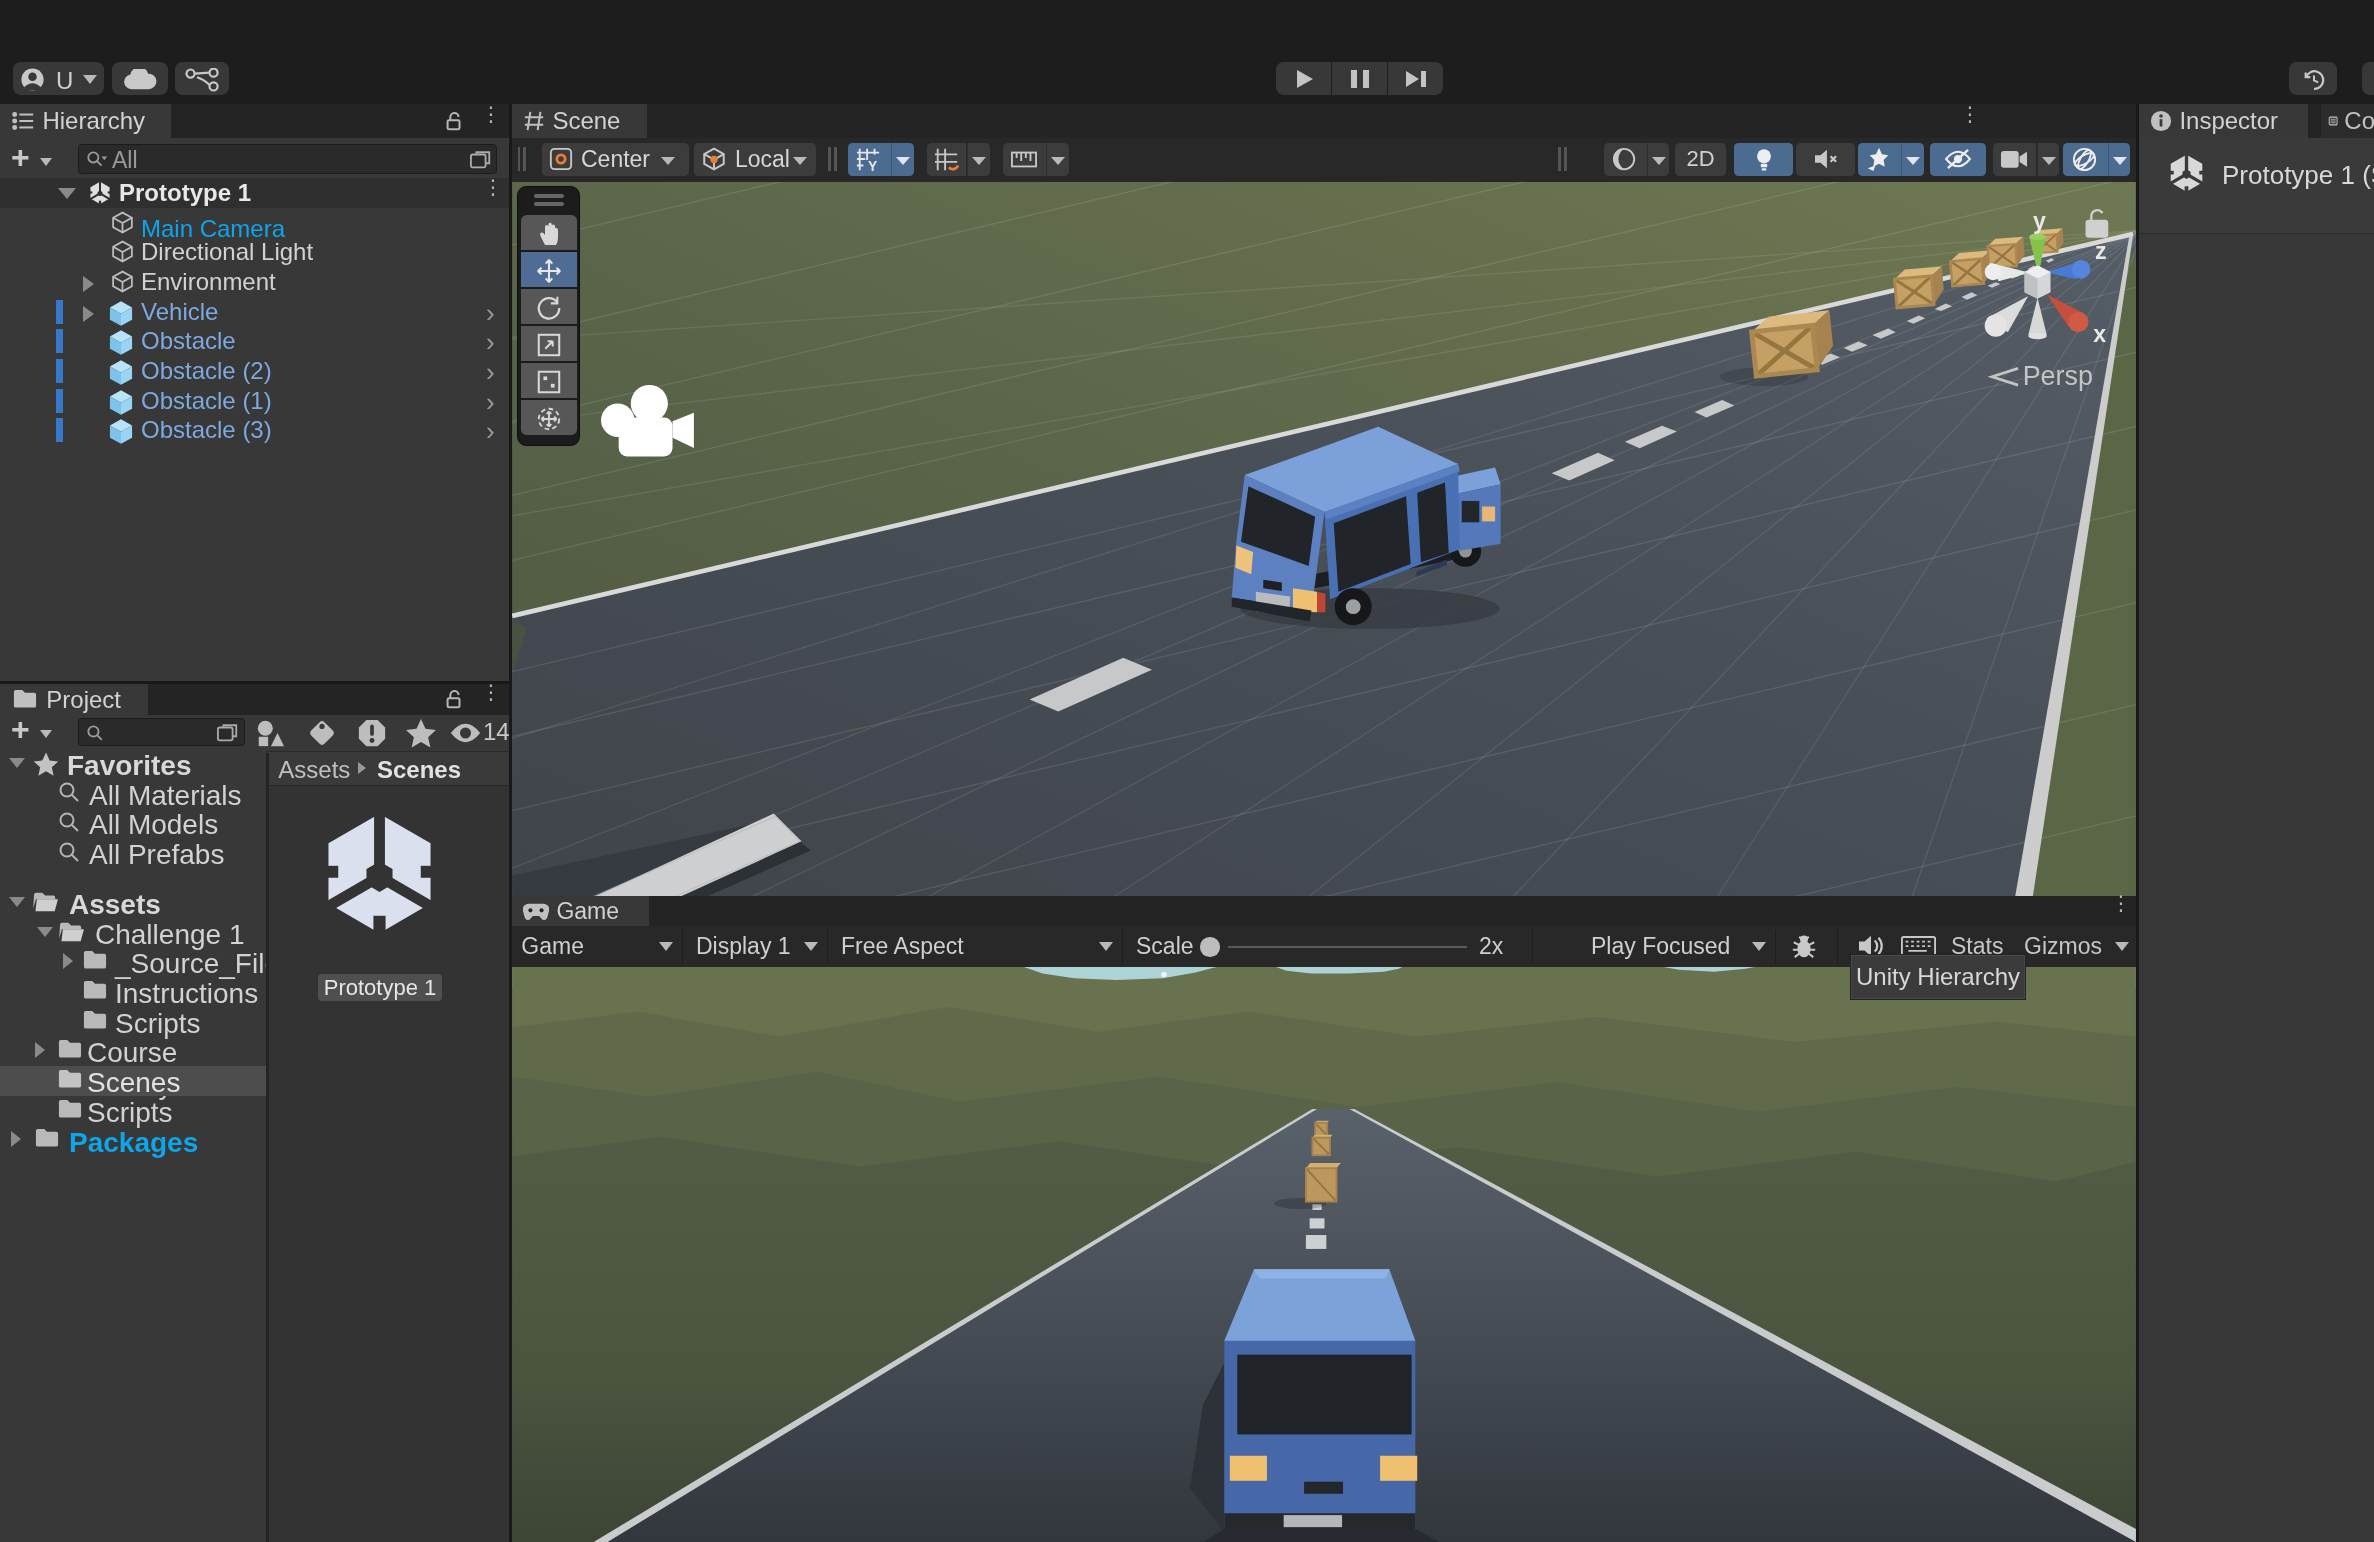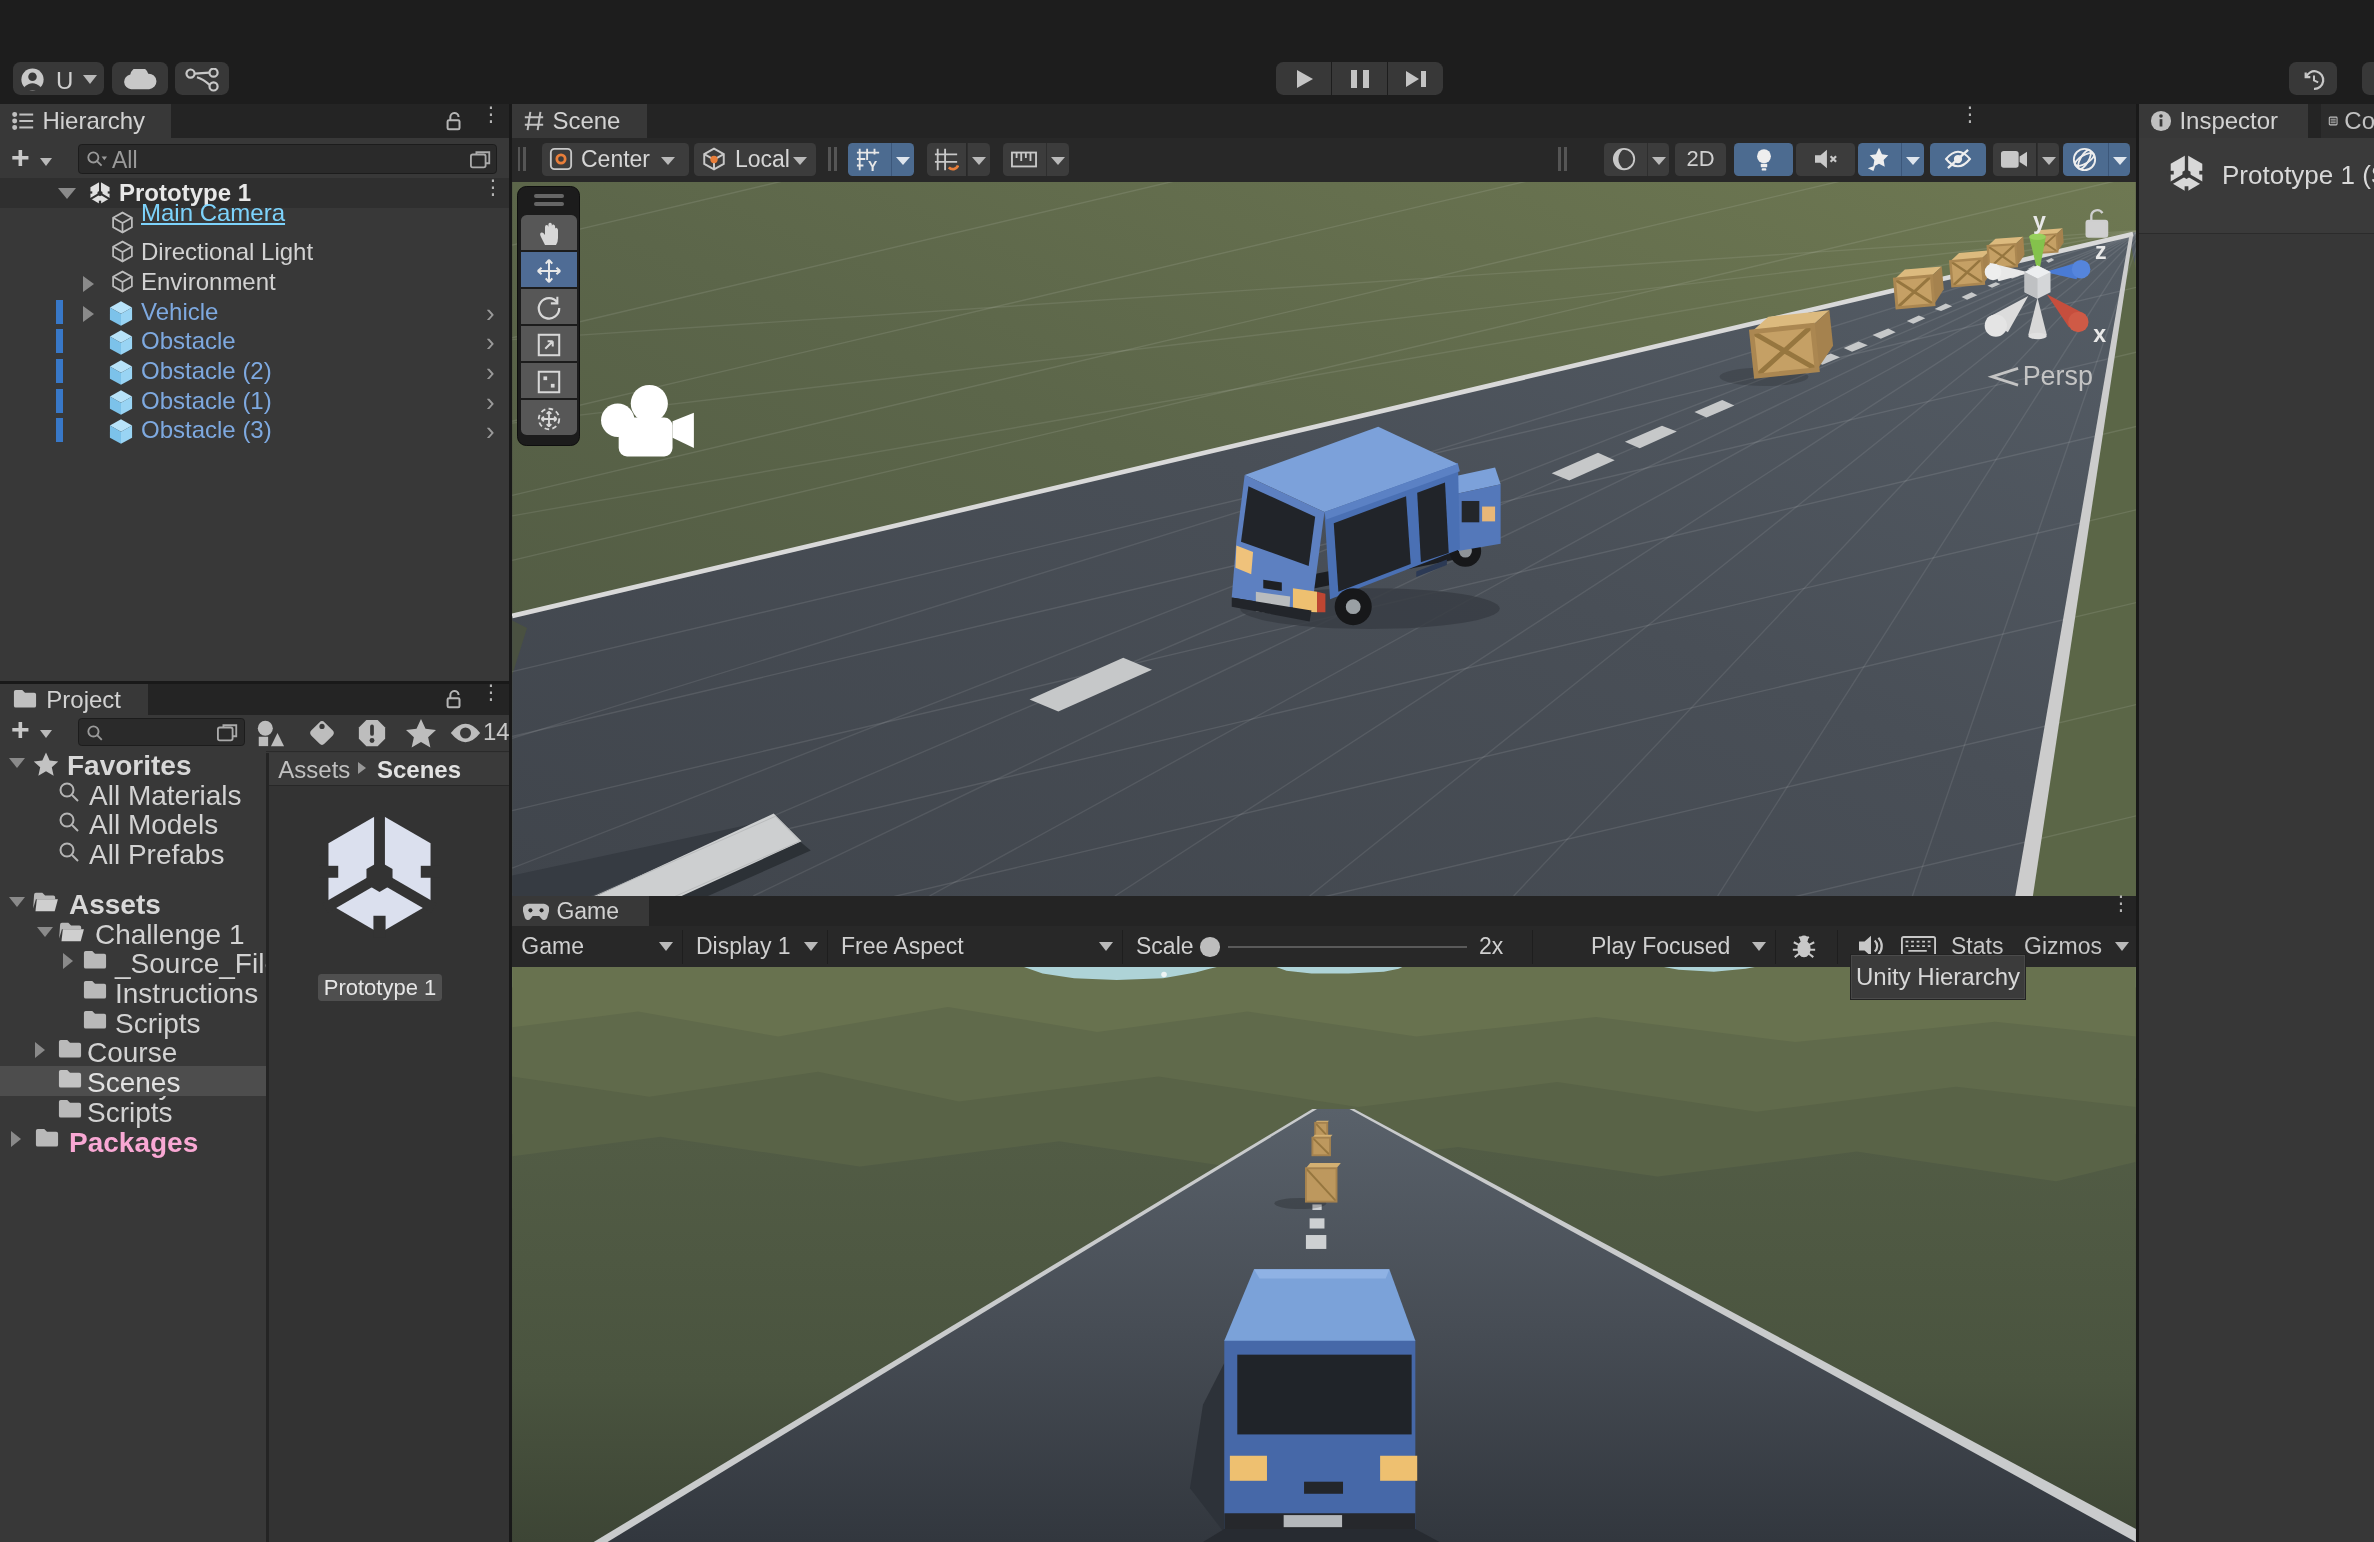--- a/index.html
+++ b/index.html
@@ -116,21 +116,21 @@
         <div class="abs" style="left:119px;top:0.9px;font-weight:bold;color:#e8e8e8;">Prototype 1</div>
         <div class="abs" style="left:482px;top:5.6px;width:22px;height:22px;color:#b5b5b5;font-size:20.4px;line-height:7.4px;text-align:center;">⋮</div>
       </div>
 
       <div class="abs" style="left:110px;top:32px;">
         <svg width="25" height="25" viewBox="0 0 24 24" fill="none" stroke="#bdbdbd" stroke-width="1.7">
           <path d="M12 2.5 L21 7.5 V16.5 L12 21.5 L3 16.5 V7.5 Z"></path>
             <path d="M3 7.5 L12 12.5 L21 7.5 M12 12.5 V21.5"></path>
         </svg>
       </div>
-      <div class="abs" style="left:141px;top:21px;color:#7dd3fc;text-decoration:underline;">Main Camera</div>
+      <div class="abs" style="left:141px;top:37px;color:#0ea5e9;">Main Camera</div>
       <div class="abs" style="left:110px;top:61px;">
         <svg width="25" height="25" viewBox="0 0 24 24" fill="none" stroke="#bdbdbd" stroke-width="1.7">
           <path d="M12 2.5 L21 7.5 V16.5 L12 21.5 L3 16.5 V7.5 Z"></path>
             <path d="M3 7.5 L12 12.5 L21 7.5 M12 12.5 V21.5"></path>
         </svg>
       </div>
       <div class="abs" style="left:141px;top:60px;color:#d2d2d2;">Directional Light</div>
       <div class="abs" style="left:83px;top:98px;width:0;height:0;border-top:8.3px solid transparent;border-bottom:8.3px solid transparent;border-left:11px solid #8a8a8a;"></div>
       <div class="abs" style="left:110px;top:91px;">
         <svg width="25" height="25" viewBox="0 0 24 24" fill="none" stroke="#bdbdbd" stroke-width="1.7">
@@ -309,21 +309,21 @@
 
       <svg class="abs" style="left:58px;top:350px;" width="24" height="20.4" viewBox="0 0 26 22">
         <path d="M1 3 a2 2 0 0 1 2-2 h7 l3 3 h10 a2 2 0 0 1 2 2 v12 a2 2 0 0 1 -2 2 h-20 a2 2 0 0 1 -2 -2 z" fill="#b9b9b9"></path>
       </svg>
       <div class="abs" style="left:87px;top:348px;color:#d2d2d2;">Scripts</div>
 
       <div class="abs" style="left:11px;top:382px;width:0;height:0;border-top:8.3px solid transparent;border-bottom:8.3px solid transparent;border-left:10.2px solid #8a8a8a;"></div>
       <svg class="abs" style="left:35px;top:379px;" width="24" height="20.4" viewBox="0 0 26 22">
         <path d="M1 3 a2 2 0 0 1 2-2 h7 l3 3 h10 a2 2 0 0 1 2 2 v12 a2 2 0 0 1 -2 2 h-20 a2 2 0 0 1 -2 -2 z" fill="#b9b9b9"></path>
       </svg>
-      <div class="abs" style="left:69px;top:378px;font-weight:bold;color:#f9a8d4;">Packages</div>
+      <div class="abs" style="left:69px;top:378px;font-weight:bold;color:#0ea5e9;">Packages</div>
     </div>
 
     <div class="abs" style="left:266px;top:69px;width:2.8px;height:790px;background:#242424;"></div>
 
     <div class="abs" style="left:269px;top:69px;width:240px;height:790px;background:#333333;">
       <div class="abs" style="left:0;top:0;width:240px;height:33px;background:#3a3a3a;border-bottom:0.9px solid #272727;"></div>
       <div class="abs" style="left:9.3px;top:2.8px;font-size:24px;color:#c0c0c0;">Assets</div>
       <div class="abs" style="left:89px;top:5.6px;width:0;height:0;border-top:6.5px solid transparent;border-bottom:6.5px solid transparent;border-left:8.3px solid #999;margin-top:3.7px;"></div>
       <div class="abs" style="left:108px;top:2.8px;font-size:24px;color:#e2e2e2;font-weight:bold;">Scenes</div>
 

